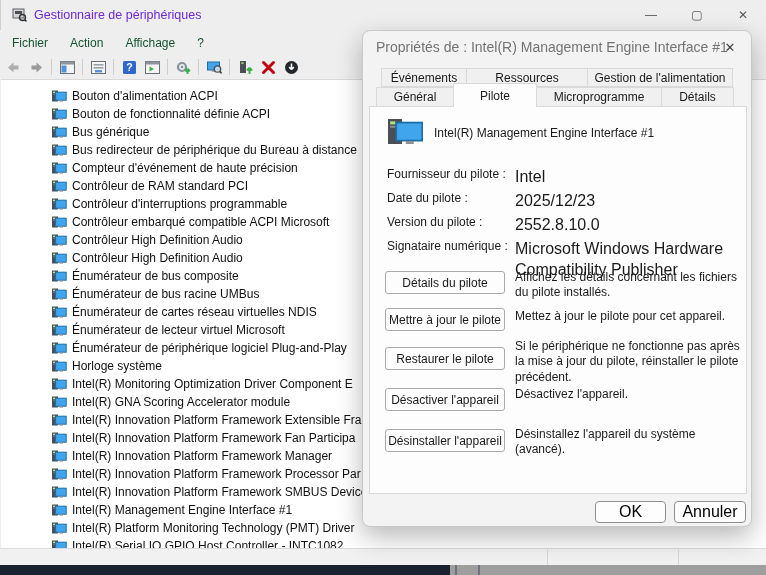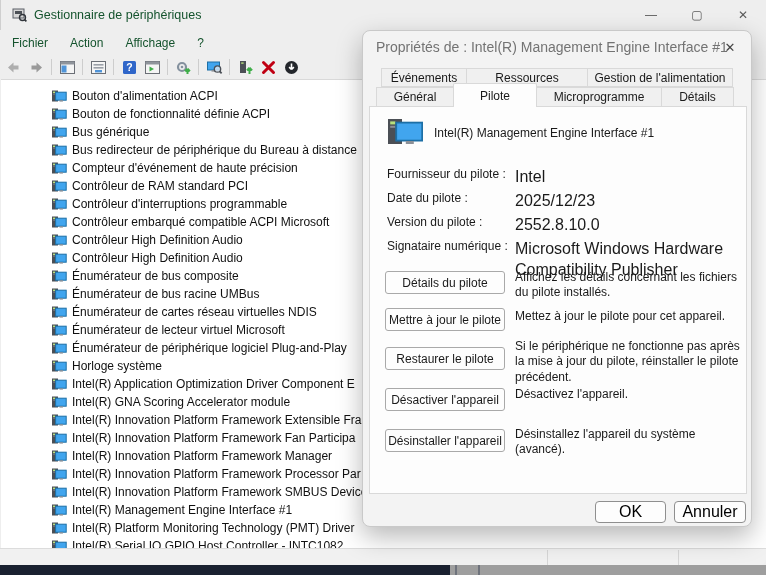--- a/index.html
+++ b/index.html
@@ -5,21 +5,21 @@
   * { margin:0; padding:0; box-sizing:border-box; }
   html,body { width:766px; height:575px; overflow:hidden; }
   body {
     font-family:"Liberation Sans", sans-serif;
     font-size:12px; color:#1a1a1a;
     background:#eeeeee; position:relative;
   }
   
   .titlebar { position:absolute; left:0; top:0; width:766px; height:30px; background:#eeeeee; border-left:1px solid #cfcfcf; }
   .app-icon { position:absolute; left:11px; top:7px; }
-  .title-text { position:absolute; left:33px; top:8px; color:#14532d; font-size:12.5px; }
+  .title-text { position:absolute; left:33px; top:8px; color:#6d28d9; font-size:12.5px; }
   .win-controls { position:absolute; right:0; top:0; height:30px; display:flex; }
   .win-btn { width:46px; height:30px; display:flex; align-items:center; justify-content:center; color:#5a5a5a; font-size:12px; }
   .menubar { position:absolute; left:1px; top:30px; width:360px; height:25px; display:flex; align-items:center; background:#eeeeee; }
   .menu-item { padding:3px 11px; color:#14532d; }
   .toolbar { position:absolute; left:1px; top:55px; width:360px; height:24px; display:flex; align-items:center; gap:3px; padding-left:2px; background:#eeeeee; }
   .tb-icon { width:20px; height:20px; display:flex; align-items:center; justify-content:center; }
   .tb-sep { width:1px; height:16px; background:#cdcdcd; margin:0 2px; }
   
   .tree { position:absolute; left:1px; top:79px; width:765px; height:469px; background:#ffffff; border-top:1px solid #d9d9d9; overflow:hidden; padding-top:7px; }
   .tree-row { height:18px; display:flex; align-items:center; padding-left:50px; white-space:nowrap; }
@@ -319,21 +319,21 @@
       <span class="tree-label">Horloge système</span>
     </div>
     <div class="tree-row">
       <svg width="16" height="14" viewBox="0 0 16 14">
     <rect x="1" y="1.5" width="6" height="11" fill="#4b4f55"></rect>
     <rect x="2" y="2.6" width="2.2" height="1.4" fill="#b7e07c"></rect>
     <rect x="2" y="4.6" width="2.2" height="0.9" fill="#8c9097"></rect>
     <rect x="4.6" y="3.2" width="10.6" height="8" fill="#41a5ee" stroke="#1d6fa5" stroke-width="1"></rect>
     <rect x="8.5" y="11.2" width="3.4" height="1.4" fill="#8c9097"></rect>
   </svg>
-      <span class="tree-label">Intel(R) Application Optimization Driver Component E</span>
+      <span class="tree-label">Intel(R) Monitoring Optimization Driver Component E</span>
     </div>
     <div class="tree-row">
       <svg width="16" height="14" viewBox="0 0 16 14">
     <rect x="1" y="1.5" width="6" height="11" fill="#4b4f55"></rect>
     <rect x="2" y="2.6" width="2.2" height="1.4" fill="#b7e07c"></rect>
     <rect x="2" y="4.6" width="2.2" height="0.9" fill="#8c9097"></rect>
     <rect x="4.6" y="3.2" width="10.6" height="8" fill="#41a5ee" stroke="#1d6fa5" stroke-width="1"></rect>
     <rect x="8.5" y="11.2" width="3.4" height="1.4" fill="#8c9097"></rect>
   </svg>
       <span class="tree-label">Intel(R) GNA Scoring Accelerator module</span>

